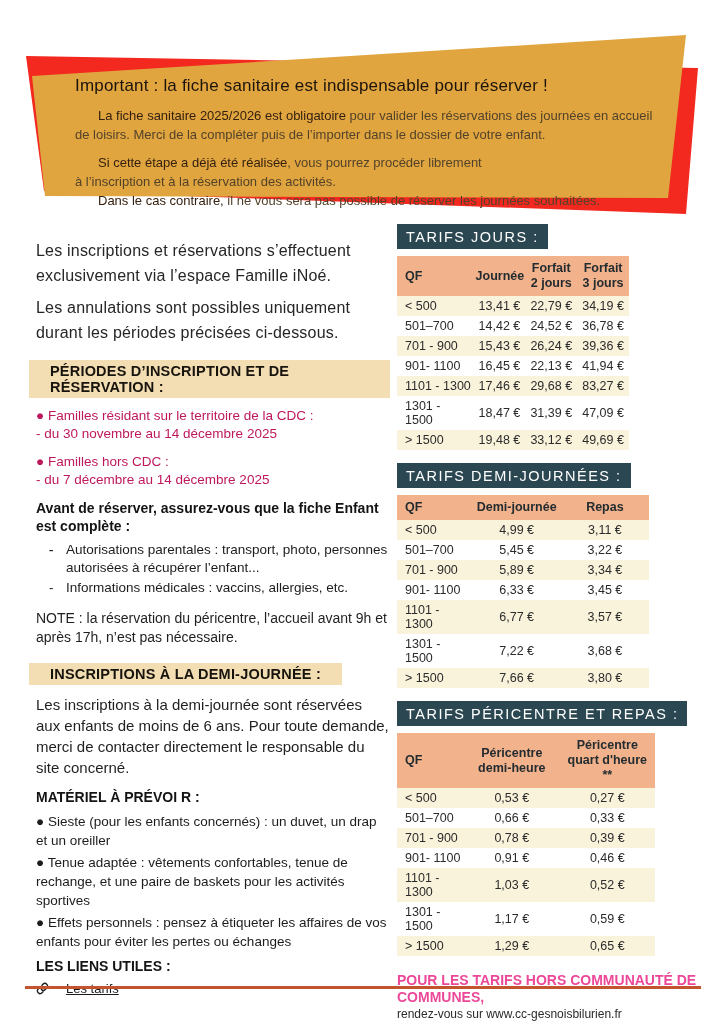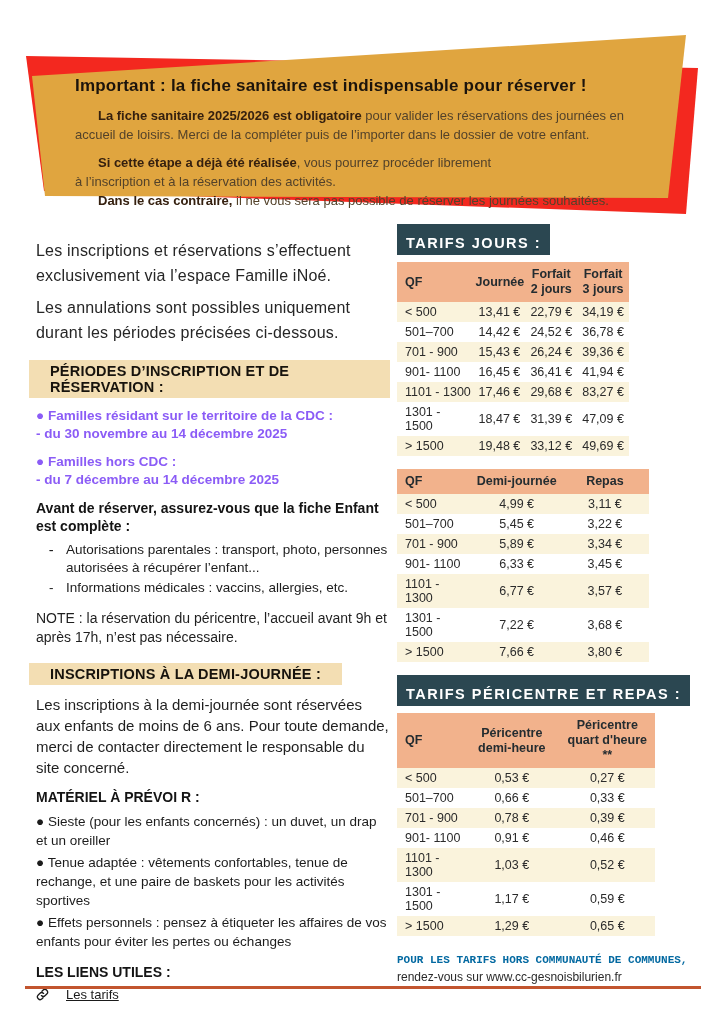--- a/index.html
+++ b/index.html
@@ -13,58 +13,58 @@
         font-family:"Liberation Sans", sans-serif;color:var(--ink);overflow:hidden;margin:0 auto;}
 
   
   .banner{position:absolute;left:0;top:0;width:725px;height:225px;}
   .shape{position:absolute;inset:0;}
   .shape.red{background:var(--red);
     clip-path:polygon(26px 56px,698px 68px,686px 214px,44px 191px);}
   .shape.gold{background:var(--gold);
     clip-path:polygon(32px 76px,686px 35px,668px 198px,45px 196px);}
   .banner-text{position:absolute;left:75px;top:76px;width:592px;}
-  .banner-title{font-size:17px;font-weight:bold;color:var(--title-ink);letter-spacing:.2px;margin-bottom:10px;}
+  .banner-title{font-size:17px;font-weight:normal;color:var(--title-ink);letter-spacing:.2px;margin-bottom:10px;}
   .b-para{font-size:13px;line-height:19px;color:var(--banner-soft);margin-bottom:9px;}
-  .b-bold{font-weight:bold;color:var(--banner-ink);padding-left:23px;}
+  .b-bold{font-weight:normal;color:var(--banner-ink);padding-left:23px;}
   .pre{white-space:pre-line;}
 
   
   .col-left{position:absolute;left:36px;top:238px;width:354px;}
   .intro{font-size:16px;line-height:25px;color:#262626;letter-spacing:.2px;margin-bottom:7px;}
   .hl-heading{display:inline-block;background:var(--tan);color:#17130d;font-weight:bold;
               font-size:14.5px;padding:3px 21px;letter-spacing:.2px;margin:8px 0 9px -7px;}
-  .period{margin-bottom:10px;font-size:13.5px;line-height:18px;color:#8b5cf6;font-weight:bold;}
+  .period{margin-bottom:10px;font-size:13.5px;line-height:18px;color:#be185d;}
   .bold-head{font-weight:bold;font-size:14px;line-height:18px;color:#141414;margin:10px 0 6px;}
   .check-item{position:relative;padding-left:30px;font-size:13.5px;line-height:18px;color:#1c1c1c;margin-bottom:2px;}
   .check-item .dash{position:absolute;left:13px;}
   .note{font-size:14px;line-height:19px;color:#1f1f1f;margin:12px 0 8px;}
   .body-para{font-size:15px;line-height:21px;color:#1f1f1f;margin-bottom:10px;}
   .mat-item{font-size:13.5px;line-height:19px;color:#1c1c1c;margin-bottom:3px;}
   .links{margin-top:6px;}
   .link-row{display:flex;align-items:center;gap:17px;margin-bottom:9px;}
   .link-text{font-size:13px;color:#1b1b1b;text-decoration:underline;cursor:pointer;}
   .link-ico{display:inline-flex;width:13px;height:13px;}
 
   
   .col-right{position:absolute;left:397px;top:224px;width:325px;}
-  .badge{display:inline-block;background:var(--badge);color:#fff;font-weight:bold;
-         font-size:14.5px;letter-spacing:1.5px;padding:11px 9px 4px;margin-bottom:7px;}
+  .badge{display:inline-block;background:var(--badge);color:#fff;font-weight:normal;
+         font-size:14.5px;letter-spacing:1.5px;padding:5px 9px 4px;margin-bottom:7px;}
   table{border-collapse:collapse;table-layout:fixed;}
   th{background:var(--salmon);color:#242c30;font-weight:bold;font-size:12.5px;
      line-height:15px;padding:5px 2px;text-align:center;white-space:pre-line;vertical-align:middle;}
   th:first-child,td:first-child{text-align:left;padding-left:8px;}
   td{font-size:12.5px;line-height:14px;padding:3px 2px;text-align:center;color:#2b2b2b;}
   tbody tr:nth-child(odd){background:var(--cream);}
   .tbl-wrap{margin-bottom:13px;}
   .table-0{width:232px;} .table-0 th:nth-child(1){width:33%;}
   .table-1{width:252px;} .table-1 th:nth-child(1){width:30%;}
   .table-2{width:258px;} .table-2 th:nth-child(1){width:26%;}
   .foot{margin-top:16px;}
-  .foot .fb{font-size:11px;font-weight:bold;color:#0369a1;line-height:17px;font-family:Liberation Mono, monospace;}
+  .foot .fb{font-size:14px;font-weight:bold;color:#ec4899;line-height:17px;}
   .foot .fr{font-size:12px;color:#2a2a2a;line-height:17px;margin-bottom:9px;}
 
   .bottom-rule{position:absolute;left:25px;top:986px;width:676px;height:3px;background:var(--rule);}
 </style>
 </head>
 <body>
 
 <div class="page">
 
   <div class="banner">
@@ -109,21 +109,21 @@
     <div><span class="hl-heading">INSCRIPTIONS À LA DEMI-JOURNÉE :</span></div>
     <p class="body-para">Les inscriptions à la demi-journée sont réservées aux enfants de moins de 6 ans. Pour toute demande, merci de contacter directement le responsable du site concerné.</p>
 
     <div class="bold-head">MATÉRIEL À PRÉVOI R :</div>
     <div>
         <div class="mat-item">● Sieste (pour les enfants concernés) : un duvet, un drap et un oreiller</div>
         <div class="mat-item">● Tenue adaptée : vêtements confortables, tenue de rechange, et une paire de baskets pour les activités sportives</div>
         <div class="mat-item">● Effets personnels : pensez à étiqueter les affaires de vos enfants pour éviter les pertes ou échanges</div>
       </div>
 
-    <div class="bold-head" style="margin-top:12px">LES LIENS UTILES :</div>
+    <div class="bold-head" style="margin-top:6px">LES LIENS UTILES :</div>
     <div class="links">
         <div class="link-row">
           <span class="link-ico">
             <svg viewBox="0 0 24 24" width="13" height="13" fill="none" stroke="#1b1b1b" stroke-width="2.4" stroke-linecap="round">
               <path d="M10 14a5 5 0 0 0 7.07 0l2.83-2.83a5 5 0 0 0-7.07-7.07L11 5.93"></path>
               <path d="M14 10a5 5 0 0 0-7.07 0L4.1 12.83a5 5 0 0 0 7.07 7.07L13 18.07"></path>
             </svg>
           </span>
           <span class="link-text">Les tarifs</span>
         </div>
@@ -158,21 +158,21 @@
               </tr>
               <tr>
                 <td class="qf">701 - 900</td>
                 <td>15,43 €</td>
                 <td>26,24 €</td>
                 <td>39,36 €</td>
               </tr>
               <tr>
                 <td class="qf">901- 1100</td>
                 <td>16,45 €</td>
-                <td>36,41 €</td>
+                <td>22,13 €</td>
                 <td>41,94 €</td>
               </tr>
               <tr>
                 <td class="qf">1101 - 1300</td>
                 <td>17,46 €</td>
                 <td>29,68 €</td>
                 <td>83,27 €</td>
               </tr>
               <tr>
                 <td class="qf">1301 - 1500</td>
@@ -181,21 +181,21 @@
                 <td>47,09 €</td>
               </tr>
               <tr>
                 <td class="qf">&gt; 1500</td>
                 <td>19,48 €</td>
                 <td>33,12 €</td>
                 <td>49,69 €</td>
               </tr>
             </tbody>
           </table></div>
-        <div class="tbl-wrap"><table class="table-1">
+        <div class="tbl-wrap"><div class="badge">TARIFS DEMI-JOURNÉES :</div><table class="table-1">
             <thead>
               <tr>
                 <th>QF</th>
                 <th>Demi-journée</th>
                 <th>Repas</th>
               </tr>
             </thead>
             <tbody>
               <tr>
                 <td class="qf">&lt; 500</td>

